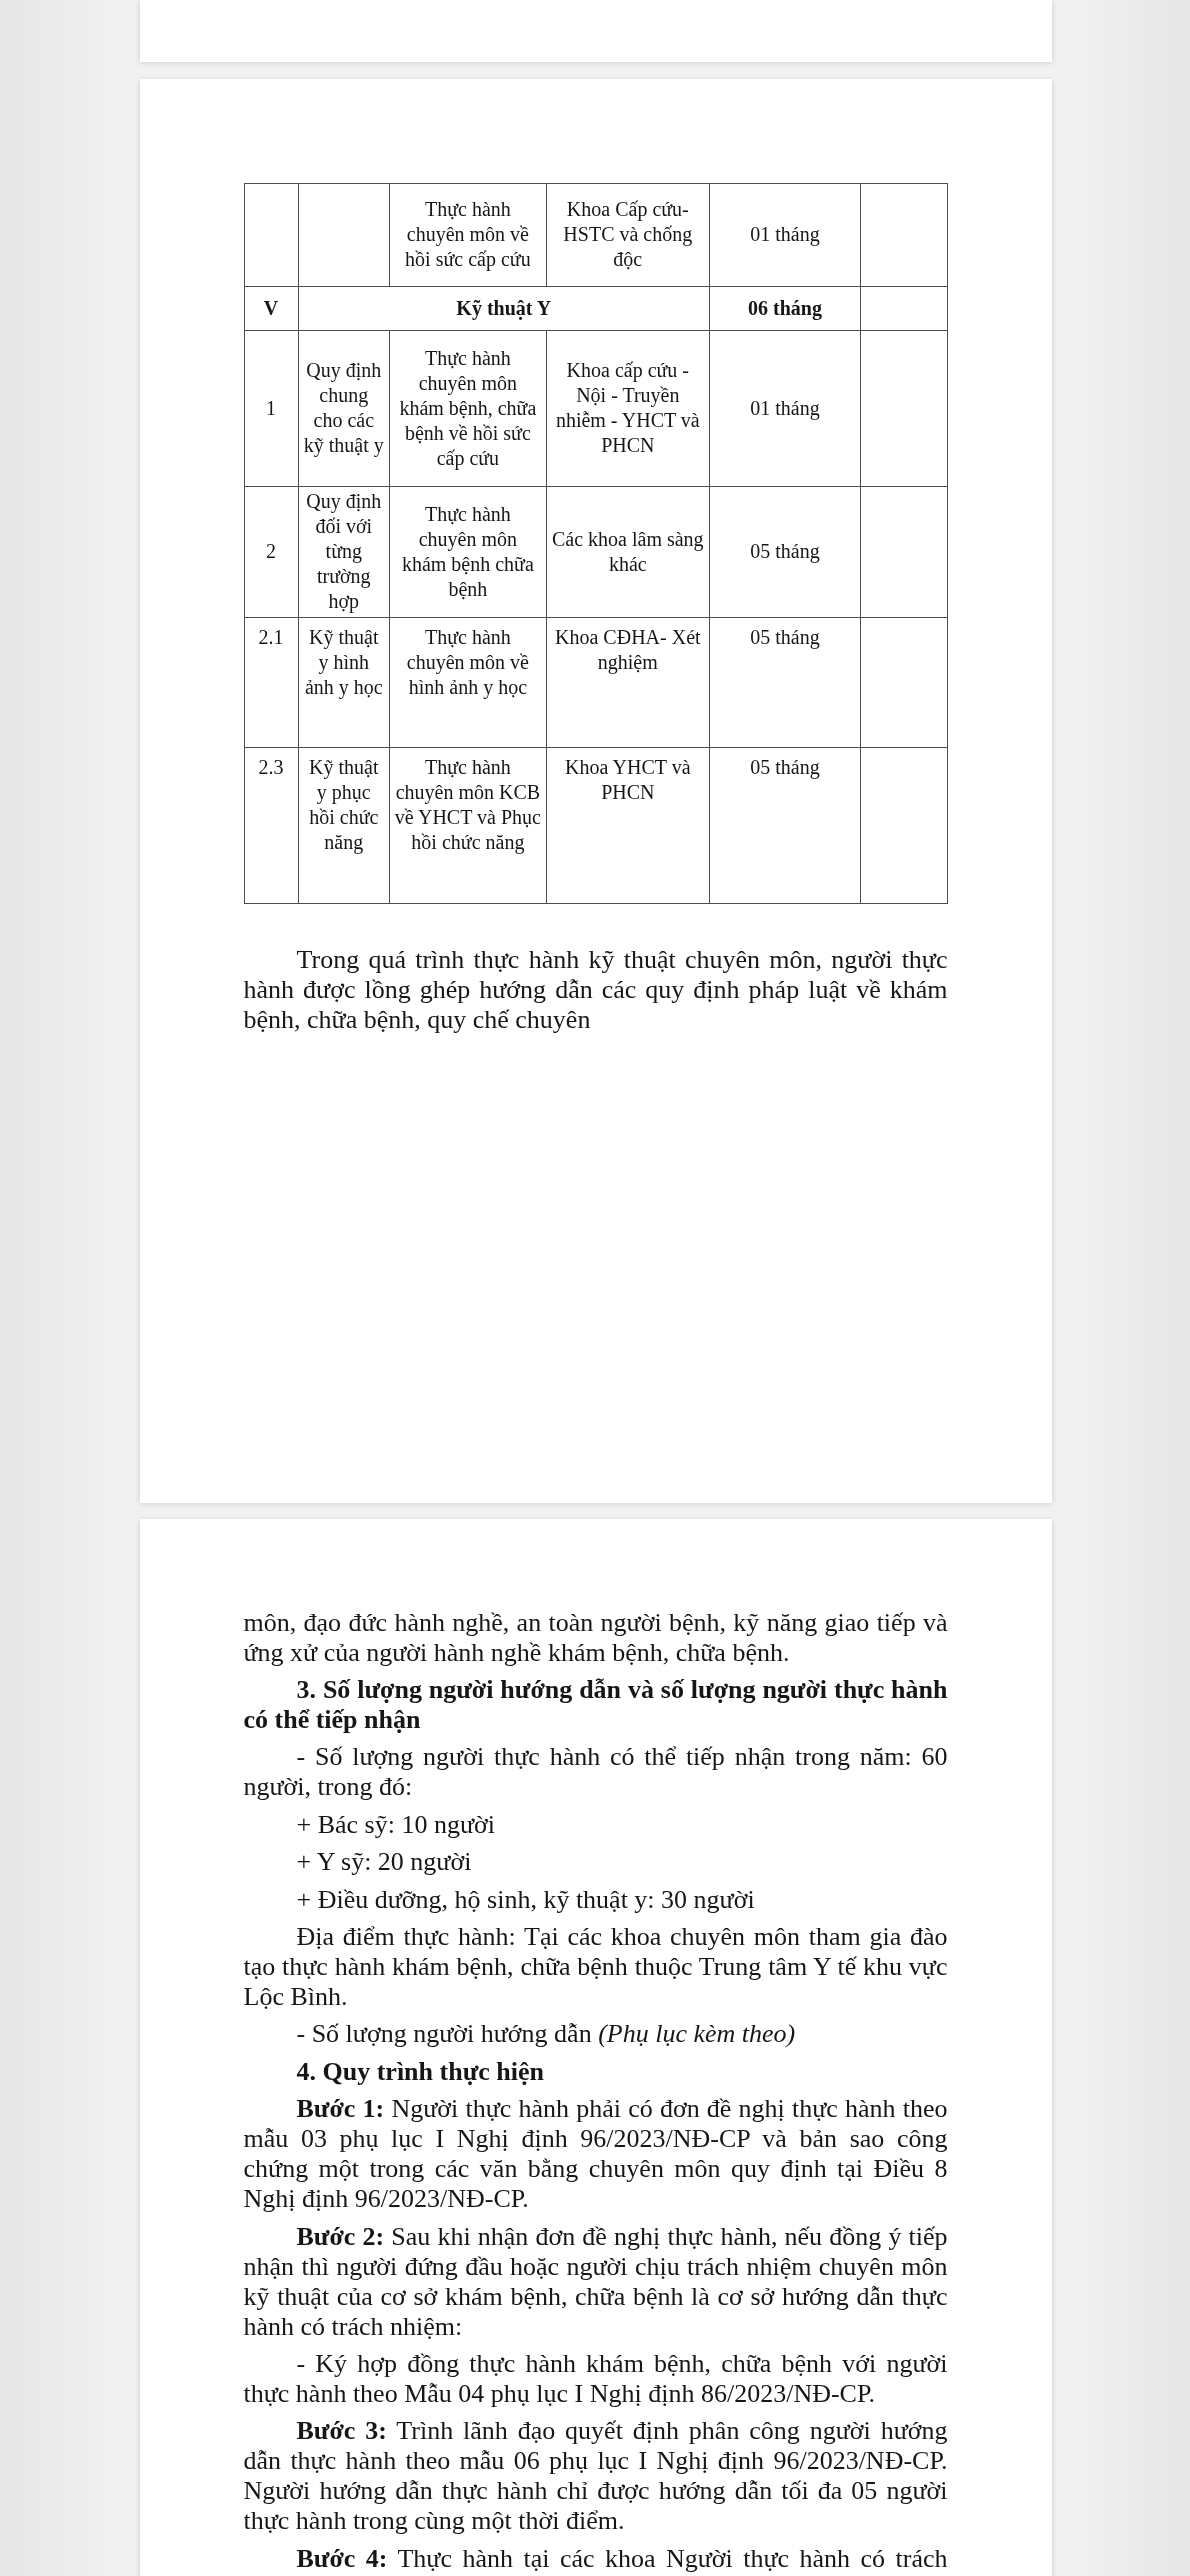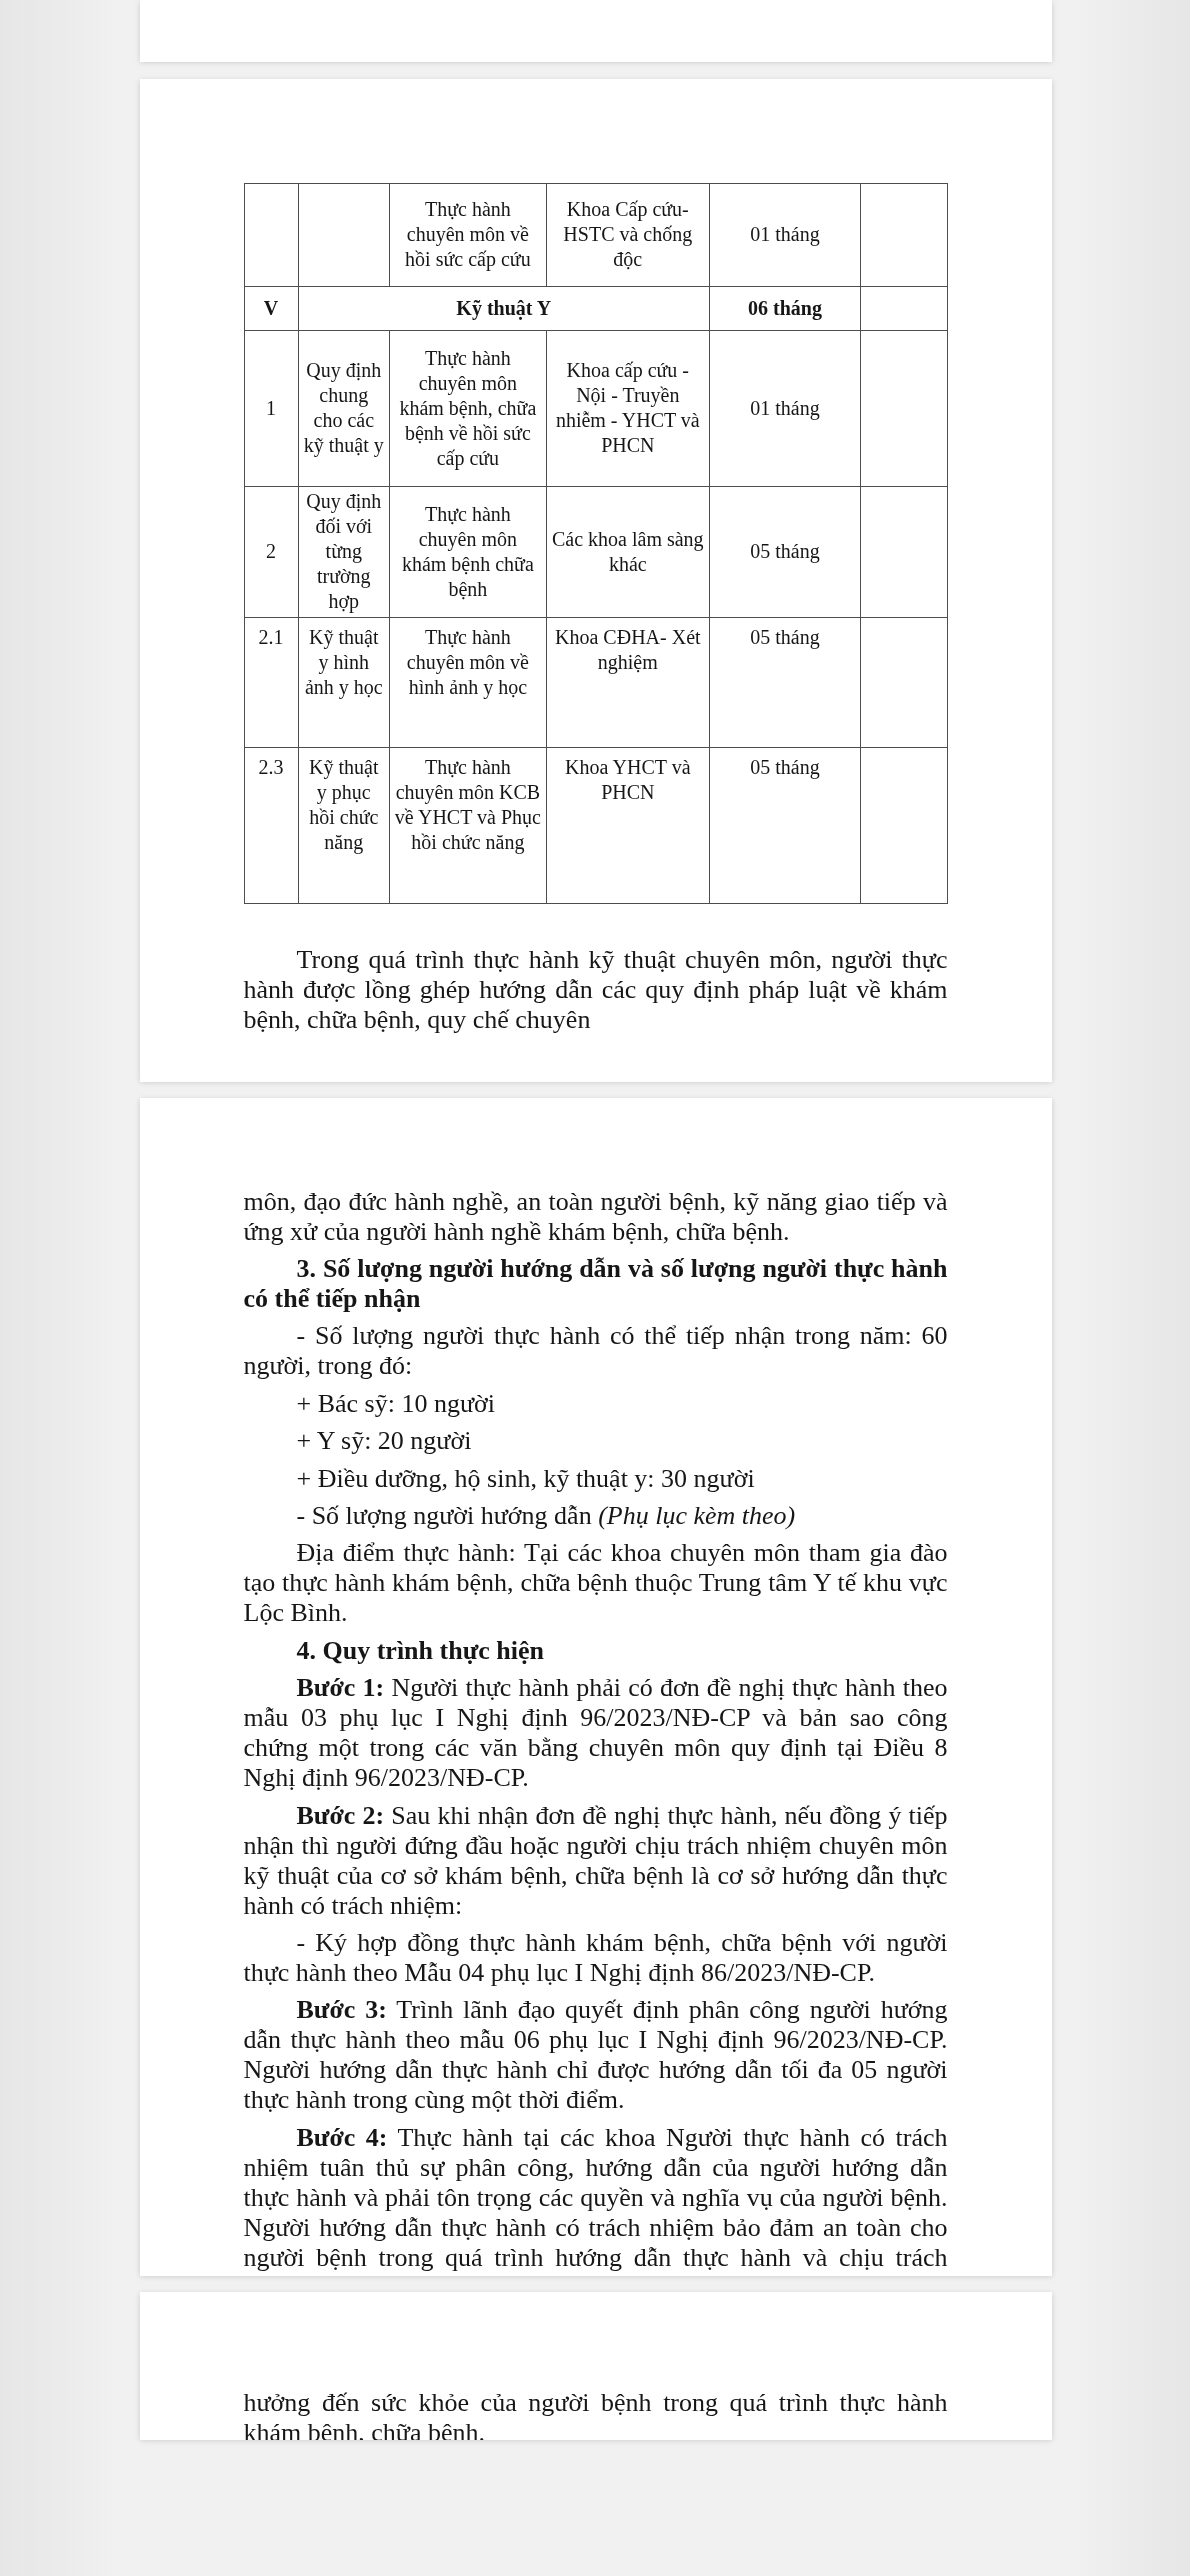--- a/index.html
+++ b/index.html
@@ -8,21 +8,21 @@
     background:linear-gradient(90deg,#e6e6e6 0px,#f1f1f1 121px,#f1f1f1 1070px,#e6e6e6 1191px);
     font-family:"Liberation Serif","DejaVu Serif",serif;
     color:#161616;
   }
   .page{
     width:912px;margin:0 auto;background:#ffffff;
     box-shadow:0 0.9px 5.6px rgba(0,0,0,.16);
     box-sizing:border-box;position:relative;overflow:hidden;
   }
   #page-top{height:62px;margin-bottom:16.7px;}
-  #page-1{height:1003px;padding:104px 104px 0;margin-bottom:16px;}
+  #page-1{height:1424px;padding:104px 104px 0;margin-bottom:16px;}
   #page-2{height:1178px;padding:89px 104px 8px;margin-bottom:16.7px;}
   #page-3{height:148px;padding:96px 104px 0;}
 
   
   table.doc-table{border-collapse:collapse;width:100%;table-layout:fixed;
     font-size:20px;line-height:25px;}
   table.doc-table td{
     border:1.4px solid #4d4d4d;text-align:center;vertical-align:middle;
     padding:2.8px 4.6px;overflow:hidden;word-wrap:break-word;
   }
@@ -106,22 +106,22 @@
   <p class="para indent" id="closing-para">Trong quá trình thực hành kỹ thuật chuyên môn, người thực hành được lồng ghép hướng dẫn các quy định pháp luật về khám bệnh, chữa bệnh, quy chế chuyên</p>
 </div>
 
 <div class="page" id="page-2">
   <p class="para"><span>môn, đạo đức hành nghề, an toàn người bệnh, kỹ năng giao tiếp và ứng xử của người hành nghề khám bệnh, chữa bệnh.</span></p>
   <p class="para indent bold-para"><b>3. Số lượng người hướng dẫn và số lượng người thực hành có thể tiếp nhận</b></p>
   <p class="para indent"><span>- Số lượng người thực hành có thể tiếp nhận trong năm: 60 người, trong đó:</span></p>
   <p class="para indent"><span>+ Bác sỹ: 10 người</span></p>
   <p class="para indent"><span>+ Y sỹ: 20 người</span></p>
   <p class="para indent"><span>+ Điều dưỡng, hộ sinh, kỹ thuật y: 30 người</span></p>
+  <p class="para indent"><span>Địa điểm thực hành: Tại các khoa chuyên môn tham gia đào tạo thực hành khám bệnh, chữa bệnh thuộc Trung tâm Y tế khu vực Lộc Bình.</span></p>
   <p class="para indent"><span>- Số lượng người hướng dẫn </span><i>(Phụ lục kèm theo)</i></p>
-  <p class="para indent"><span>Địa điểm thực hành: Tại các khoa chuyên môn tham gia đào tạo thực hành khám bệnh, chữa bệnh thuộc Trung tâm Y tế khu vực Lộc Bình.</span></p>
   <p class="para indent bold-para"><b>4. Quy trình thực hiện</b></p>
   <p class="para indent"><b>Bước 1:</b><span> Người thực hành phải có đơn đề nghị thực hành theo mẫu 03 phụ lục I Nghị định 96/2023/NĐ-CP và bản sao công chứng một trong các văn bằng chuyên môn quy định tại Điều 8 Nghị định 96/2023/NĐ-CP.</span></p>
   <p class="para indent"><b>Bước 2:</b><span> Sau khi nhận đơn đề nghị thực hành, nếu đồng ý tiếp nhận thì người đứng đầu hoặc người chịu trách nhiệm chuyên môn kỹ thuật của cơ sở khám bệnh, chữa bệnh là cơ sở hướng dẫn thực hành có trách nhiệm:</span></p>
   <p class="para indent"><span>- Ký hợp đồng thực hành khám bệnh, chữa bệnh với người thực hành theo Mẫu 04 phụ lục I Nghị định 86/2023/NĐ-CP.</span></p>
   <p class="para indent"><b>Bước 3:</b><span> Trình lãnh đạo quyết định phân công người hướng dẫn thực hành theo mẫu 06 phụ lục I Nghị định 96/2023/NĐ-CP. Người hướng dẫn thực hành chỉ được hướng dẫn tối đa 05 người thực hành trong cùng một thời điểm.</span></p>
   <p class="para indent"><b>Bước 4:</b><span> Thực hành tại các khoa Người thực hành có trách nhiệm tuân thủ sự phân công, hướng dẫn của người hướng dẫn thực hành và phải tôn trọng các quyền và nghĩa vụ của người bệnh. Người hướng dẫn thực hành có trách nhiệm bảo đảm an toàn cho người bệnh trong quá trình hướng dẫn thực hành và chịu trách nhiệm nếu người thực hành gây sai sót chuyên môn trong quá trình thực hành, gây ảnh</span></p>
 </div>
 
 <div class="page" id="page-3">
   <p class="para">hưởng đến sức khỏe của người bệnh trong quá trình thực hành khám bệnh, chữa bệnh.</p>

